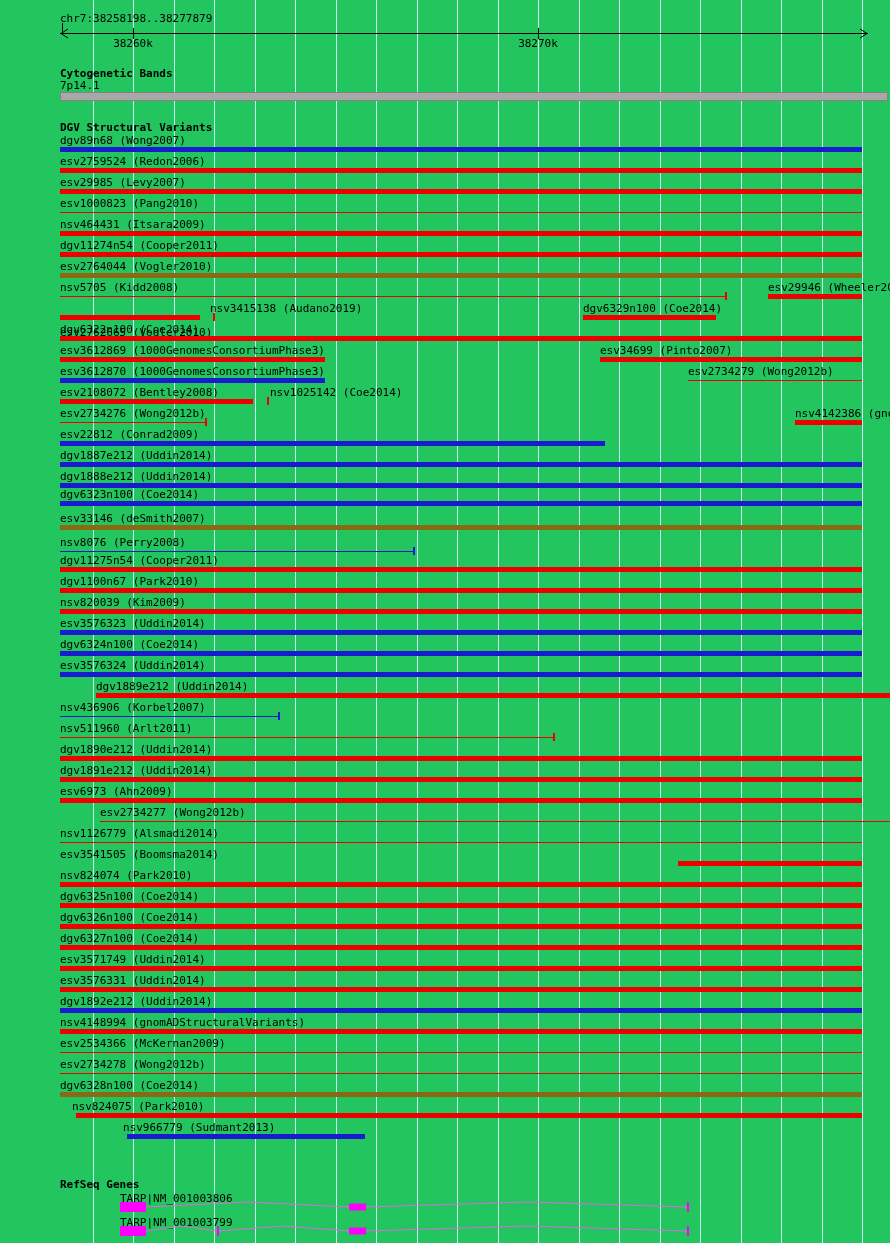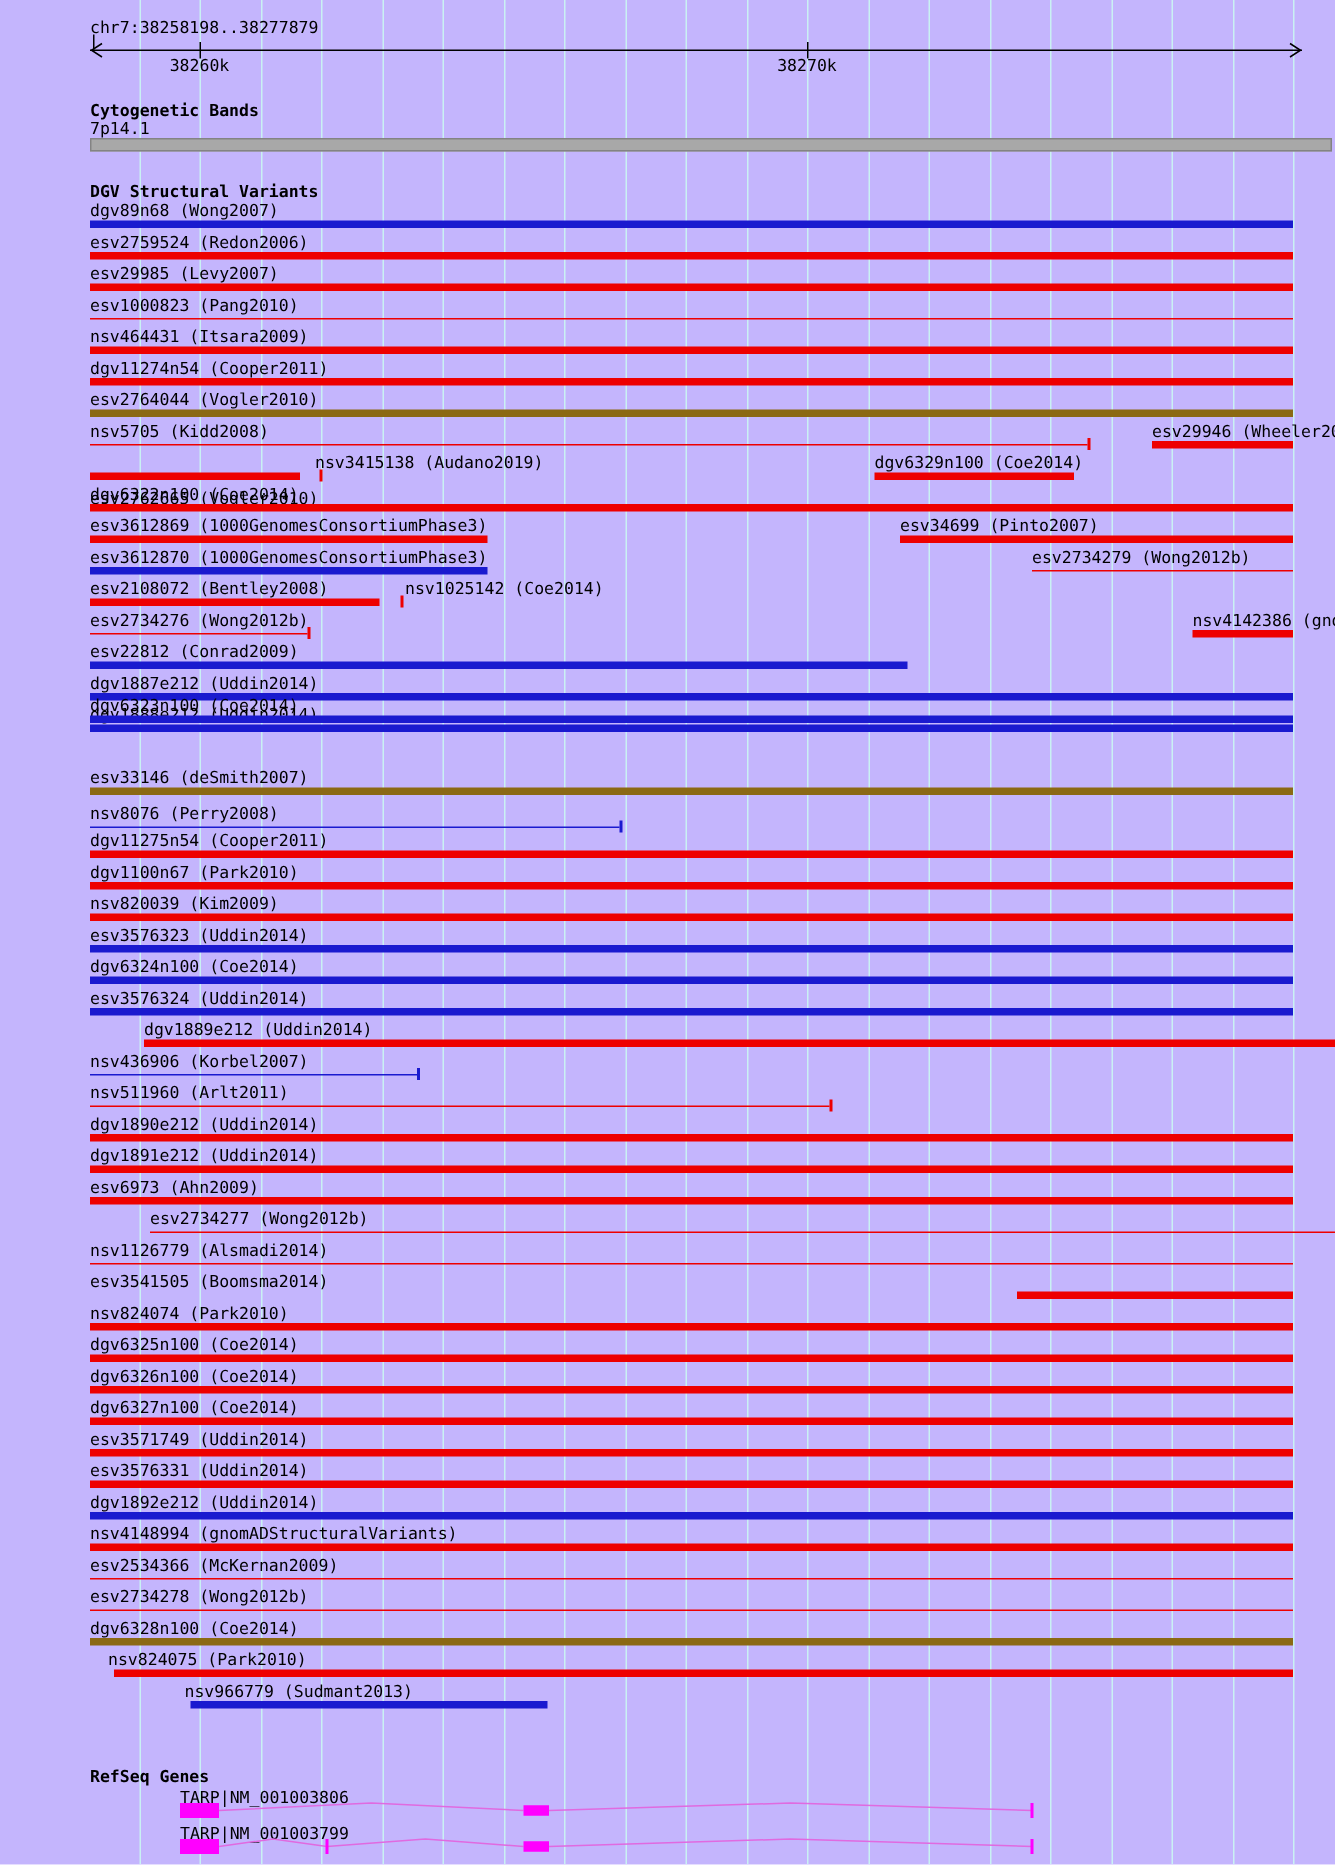--- a/index.html
+++ b/index.html
@@ -1,16 +1,16 @@
 <!DOCTYPE html>
 <html><head>
 <meta charset="utf-8">
 <style>
   html,body{margin:0;padding:0;background:#fff;}
-  .page{position:relative;width:890px;height:1243px;background:#c4b5fd;overflow:hidden;
+  .page{position:relative;width:890px;height:1243px;background:#22c55e;overflow:hidden;
         font-family:"DejaVu Sans Mono","Liberation Mono",monospace;font-size:11px;color:#000;}
   .gridline{position:absolute;top:0;bottom:0;width:1px;background:#c9f1f3;}
   .title{position:absolute;left:60px;top:12px;white-space:pre;}
   .sect{position:absolute;font-weight:bold;white-space:pre;}
   #cyto-title{left:60px;top:67px;}
   #cyto-band{position:absolute;left:60px;top:79px;}
   #dgv-title{left:60px;top:121px;}
   #refseq-title{left:60px;top:1178px;}
   #cytoband-bar{position:absolute;left:60px;top:92px;width:826px;height:7px;
                 background:#a8a8a8;border:1px solid #838383;}
@@ -152,21 +152,21 @@
         <div class="bar thick" style="left: 60px; width: 545px; background: rgb(26, 26, 207);"></div>
       </div>
       <div class="trow" style="top: 449px;">
         <span class="tlabel" style="left: 60px;">dgv1887e212 (Uddin2014)</span>
         <div class="bar thick" style="left: 60px; width: 802px; background: rgb(26, 26, 207);"></div>
       </div>
       <div class="trow" style="top: 470px;">
         <span class="tlabel" style="left: 60px;">dgv1888e212 (Uddin2014)</span>
         <div class="bar thick" style="left: 60px; width: 802px; background: rgb(26, 26, 207);"></div>
       </div>
-      <div class="trow" style="top: 464px;">
+      <div class="trow" style="top: 488px;">
         <span class="tlabel" style="left: 60px;">dgv6323n100 (Coe2014)</span>
         <div class="bar thick" style="left: 60px; width: 802px; background: rgb(26, 26, 207);"></div>
       </div>
       <div class="trow" style="top: 512px;">
         <span class="tlabel" style="left: 60px;">esv33146 (deSmith2007)</span>
         <div class="bar thick" style="left: 60px; width: 802px; background: rgb(139, 105, 20);"></div>
       </div>
       <div class="trow" style="top: 536px; padding-left: 45px;">
         <span class="tlabel" style="left: 60px;">nsv8076 (Perry2008)</span>
         <div class="bar thin" style="left: 60px; width: 353px; background: rgb(26, 26, 207);"></div>

